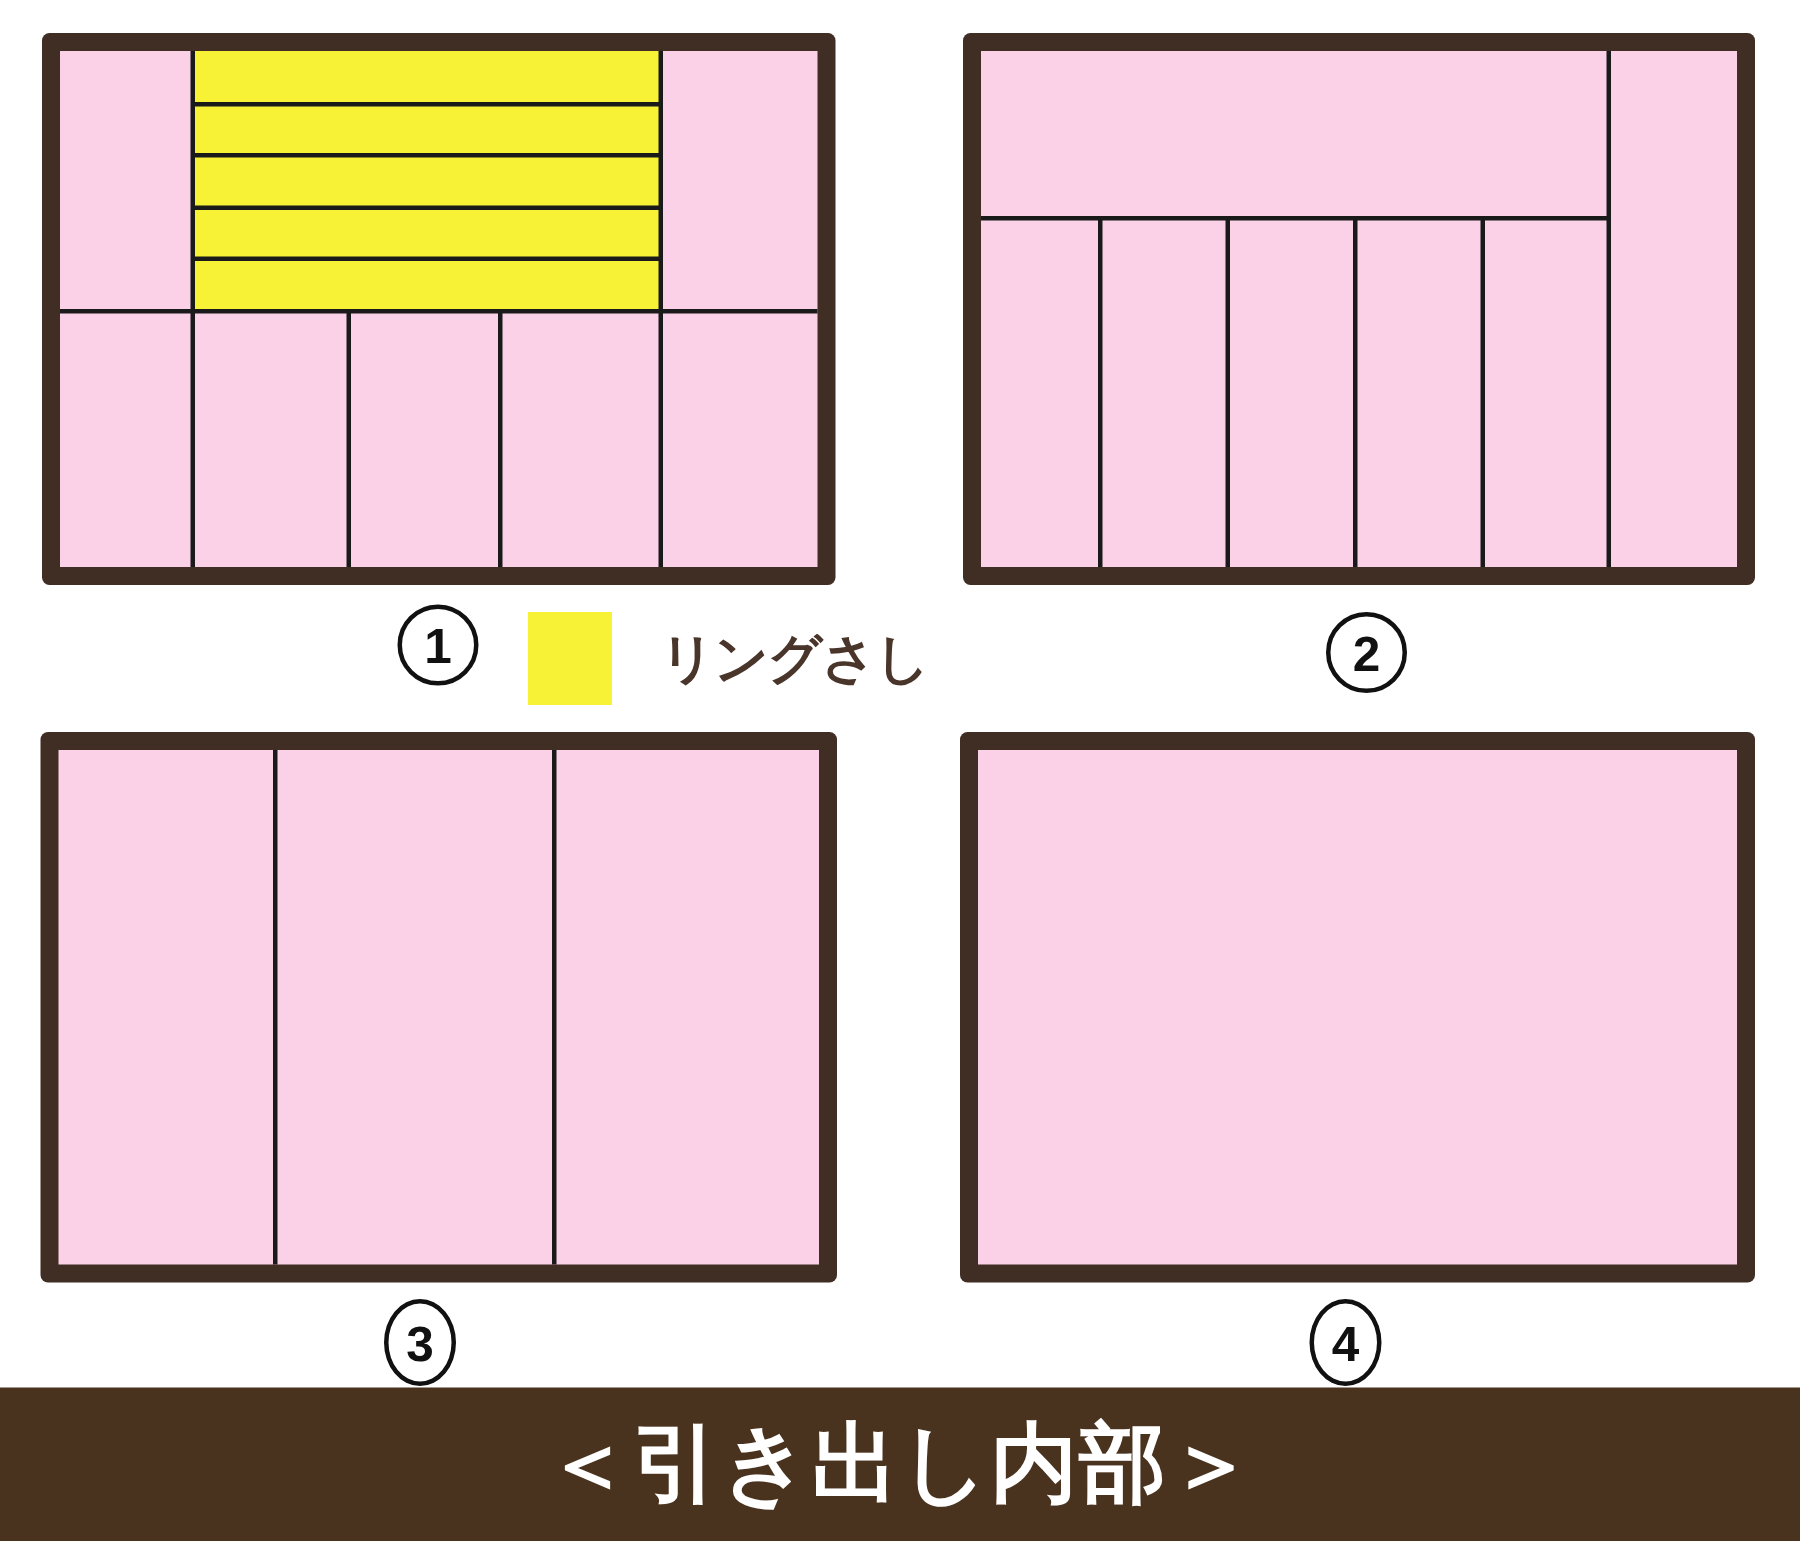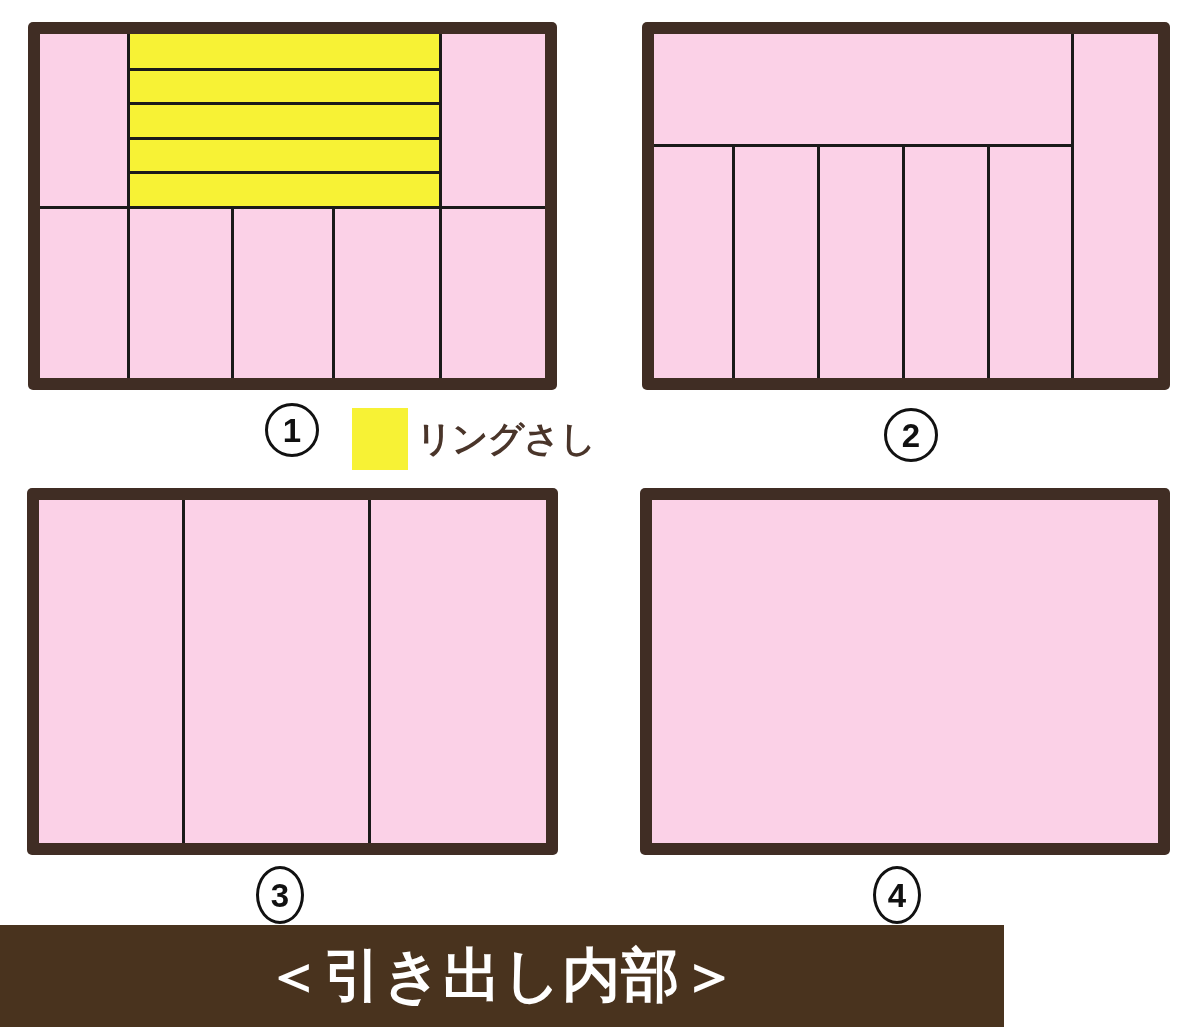--- a/index.html
+++ b/index.html
@@ -13,27 +13,27 @@
   .line{position:absolute;background:var(--line);}
   .badge{
     position:absolute;background:#ffffff;border:3px solid #111111;border-radius:50%;
     display:flex;align-items:center;justify-content:center;
     color:#111111;font-weight:700;font-size:33px;line-height:1;
   }
   .badge-1{left:265px;top:403px;width:48px;height:48px;}
   .badge-2{left:884px;top:408px;width:48px;height:48px;}
   .badge-3{left:256px;top:866px;width:42px;height:52px;}
   .badge-4{left:873px;top:866px;width:42px;height:52px;}
-  .legend{position:absolute;left:352px;top:408px;height:62px;display:flex;align-items:center;gap:8px;}
+  .legend{position:absolute;left:352px;top:408px;height:62px;display:flex;align-items:center;gap:32px;}
   .swatch{width:56px;height:62px;background:var(--yellow);}
   .legend-label{
     color:var(--legend-text);font-size:36px;font-weight:800;letter-spacing:-1px;white-space:nowrap;
   }
   .banner{
-    position:absolute;left:0;top:925px;width:1004px;height:102px;background:var(--banner);
+    position:absolute;left:0;top:925px;width:1200px;height:102px;background:var(--banner);
     display:flex;align-items:center;justify-content:center;
   }
   .banner-text{
     color:var(--banner-text);font-size:58px;font-weight:800;letter-spacing:1px;white-space:nowrap;
   }
 </style>
 </head>
 <body>
 
 <div class="stage" id="stage">

